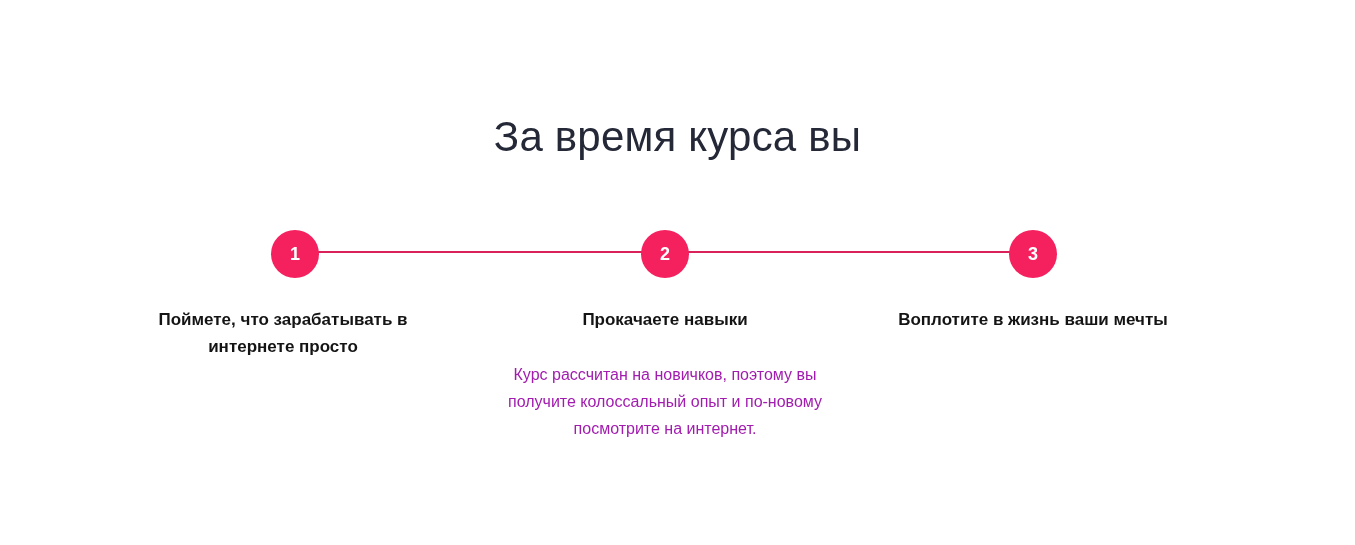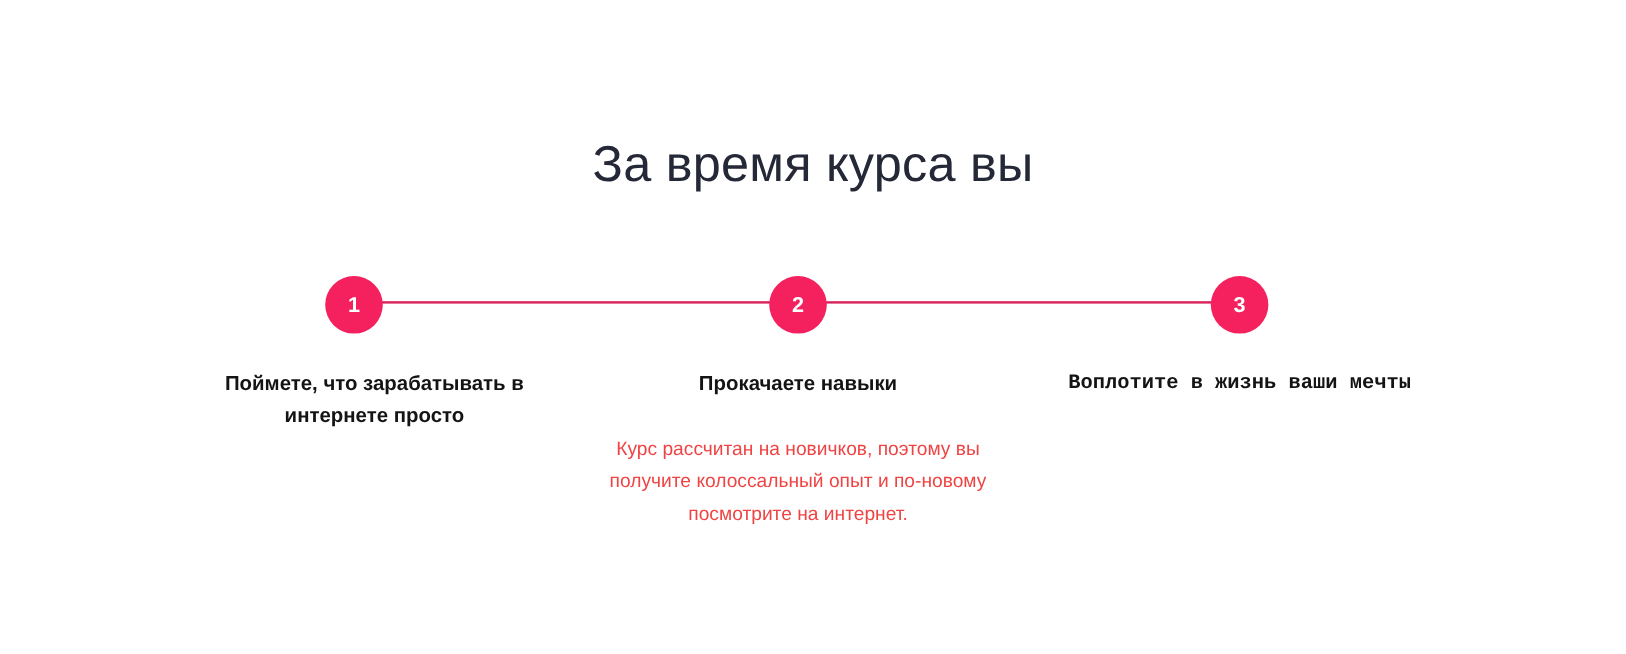--- a/index.html
+++ b/index.html
@@ -81,38 +81,38 @@
     top: 306px;
     width: 1355px;
     height: 180px;
   }
 
   .col {
     position: absolute;
     top: 0;
     text-align: center;
   }
-  .col.c1 { left: 152px; width: 320px; text-align: center; }
+  .col.c1 { left: 123px; width: 320px; text-align: center; }
   .col.c2 { left: 505px; width: 320px; }
-  .col.c3 { left: 873px; width: 320px; font-family: Liberation Mono, monospace; }
+  .col.c3 { left: 873px; width: 320px; }
 
   .col-heading {
     font-size: 17px;
     font-weight: 700;
     color: #141414;
     line-height: 27px;
     margin: 0 0 16px 0;
   }
   .col.c2 .col-heading,
   .col.c3 .col-heading { margin-bottom: 28px; }
 
   .col-body {
     font-size: 16px;
     font-weight: 400;
-    color: #ef4444;
+    color: #a21caf;
     line-height: 27px;
     margin: 0;
   }
   .col.c1 .col-body { padding: 0 5px; }
   .col.c2 .col-body { padding: 0 0px; }
   .col.c3 .col-body { padding: 0 2px; }
 </style>
 </head>
 <body>
 

